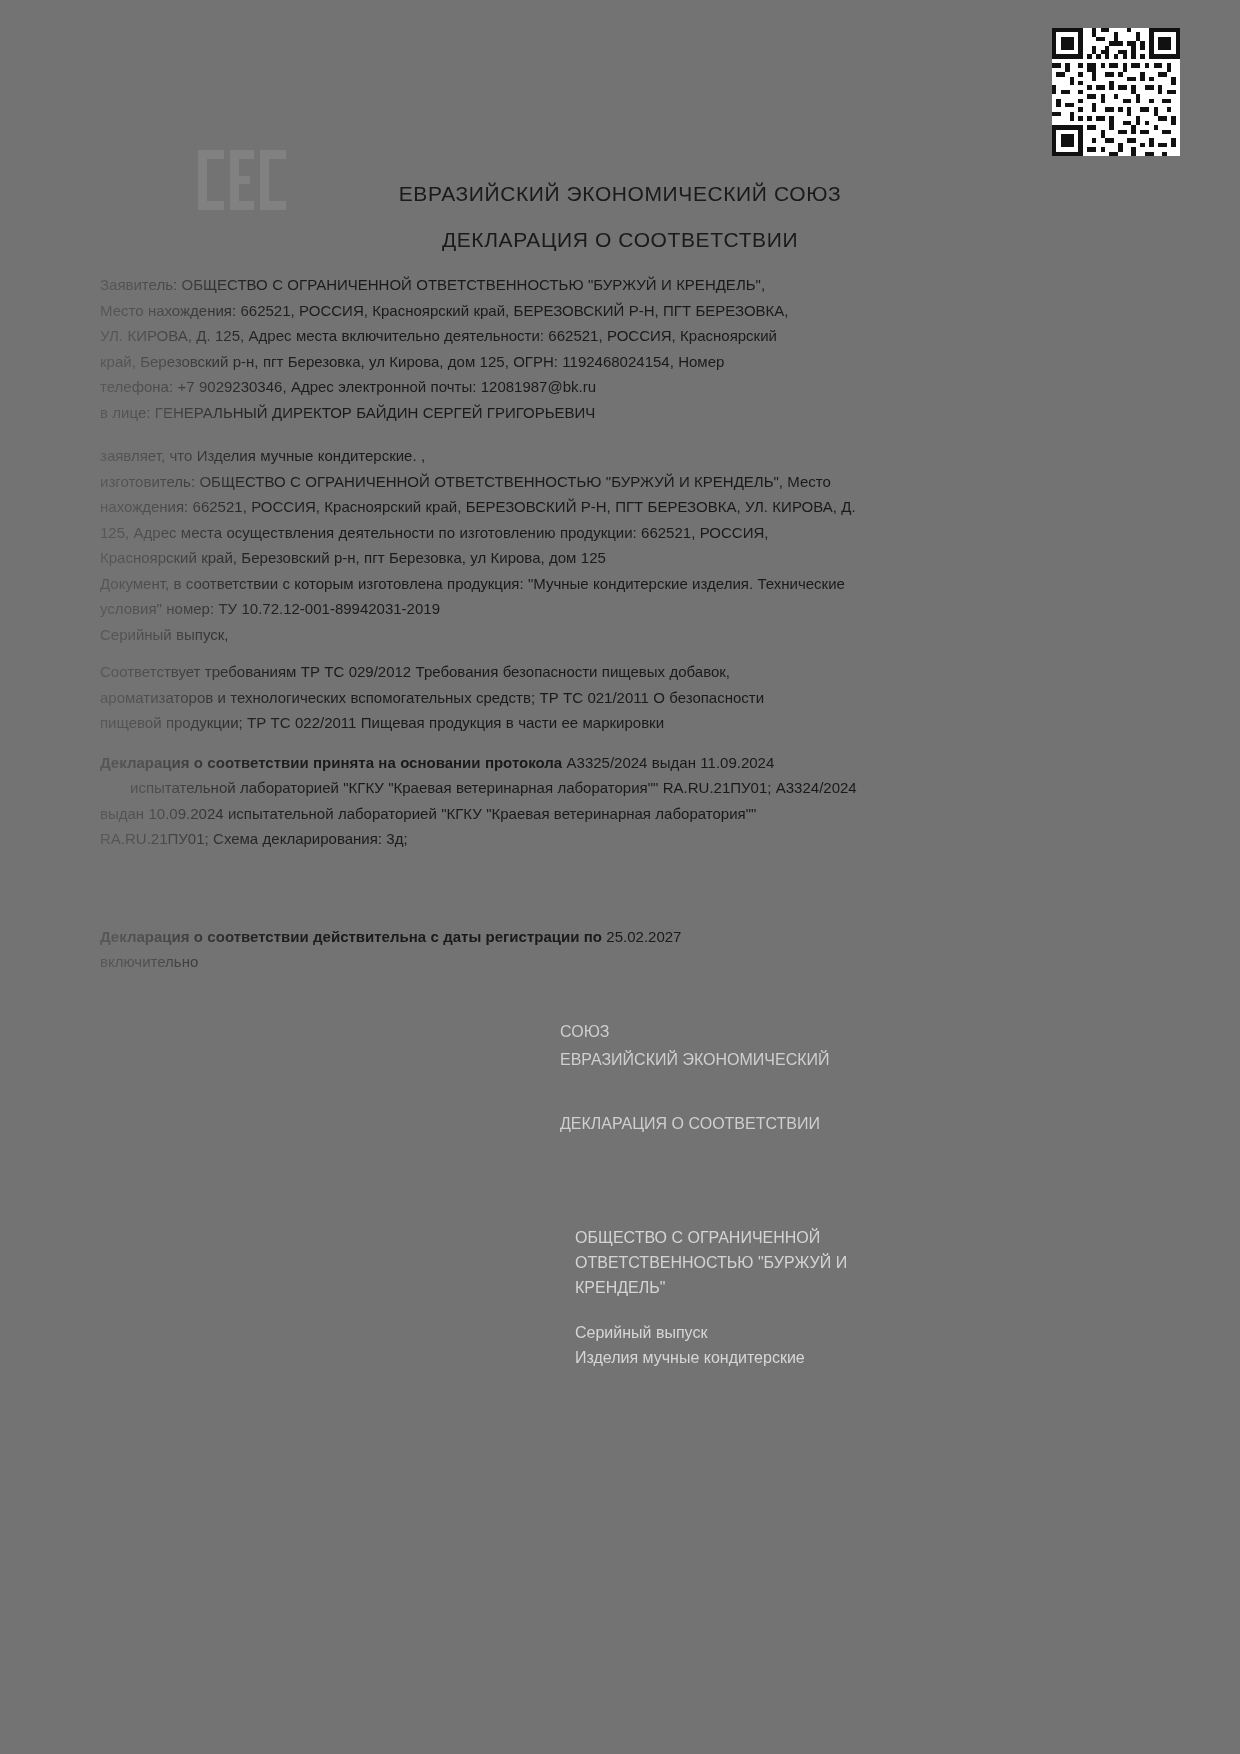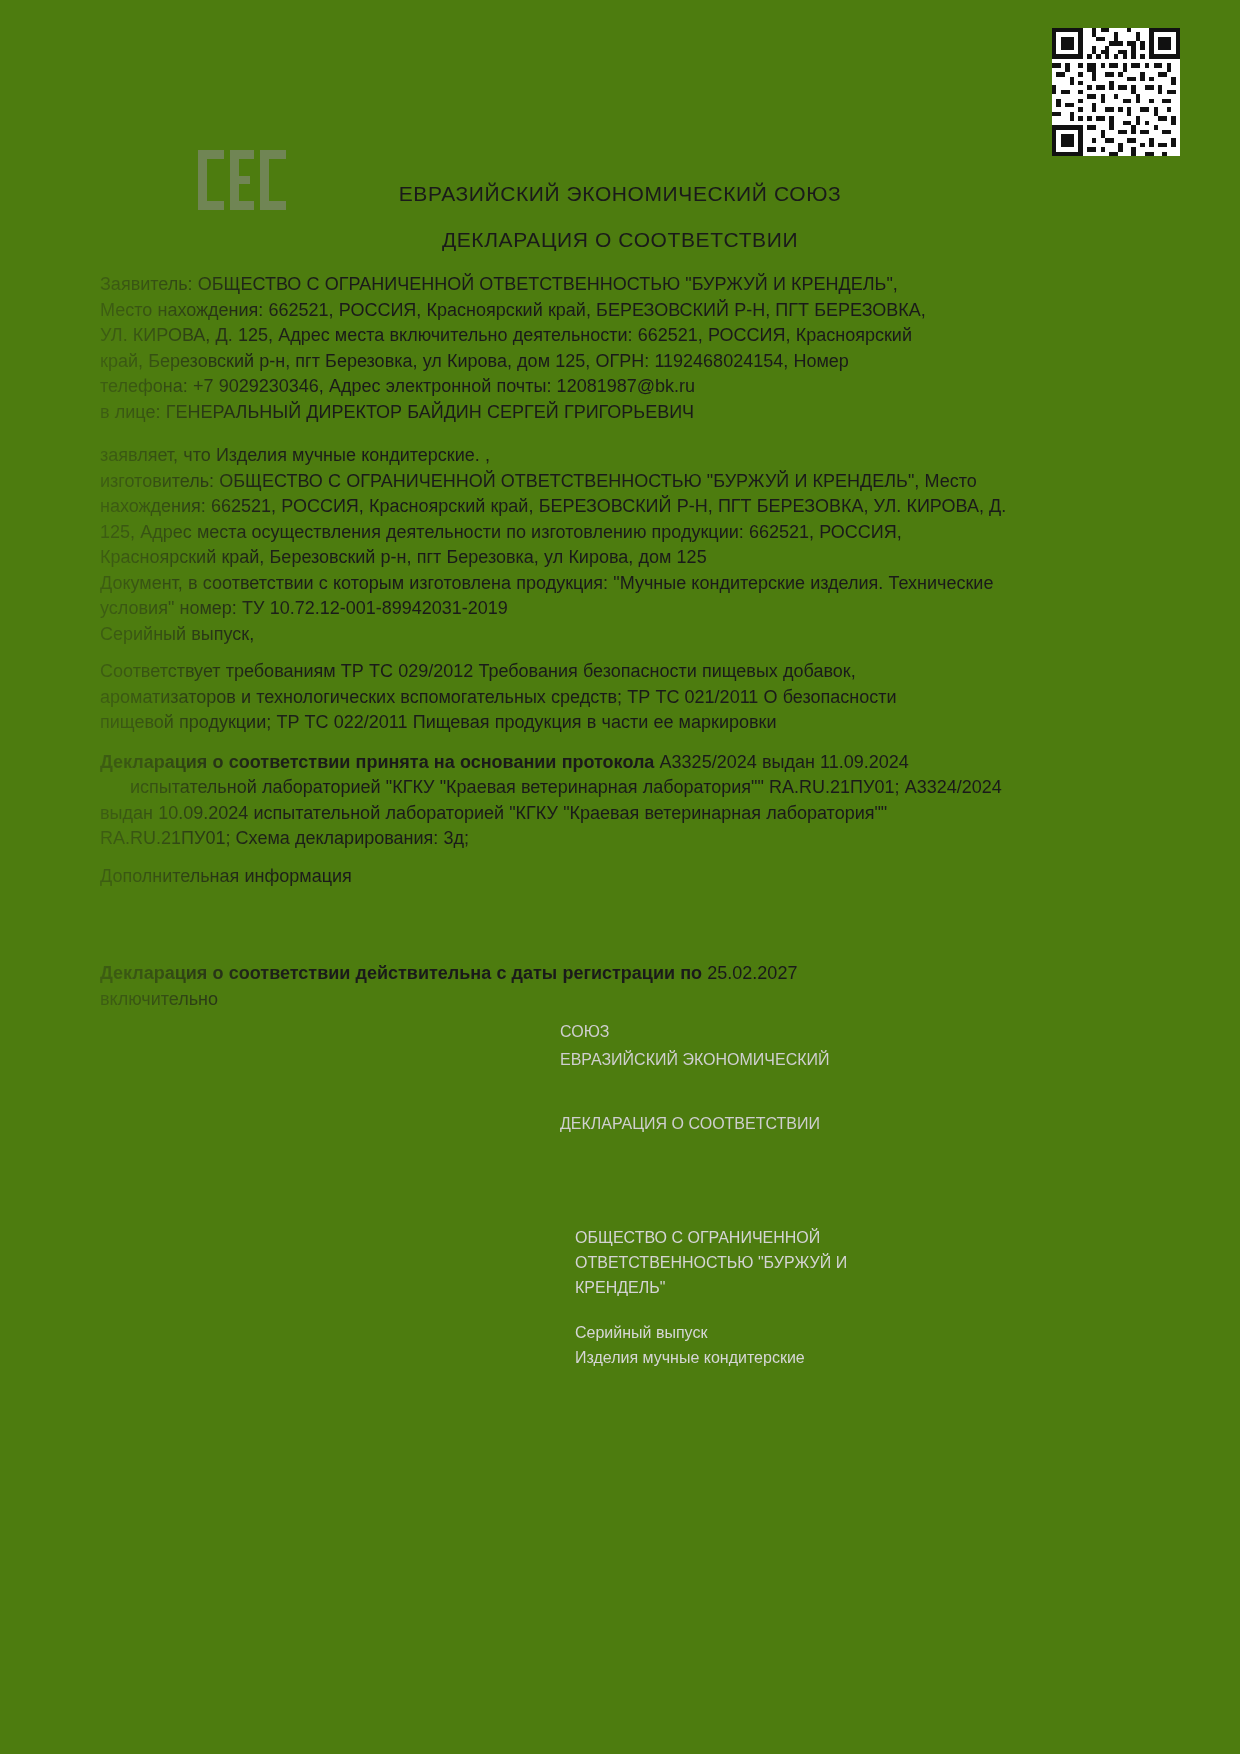--- a/index.html
+++ b/index.html
@@ -12,21 +12,21 @@
     height: 1754px;
     position: relative;
     font-family: "Liberation Sans", sans-serif;
     color: #1a1a1a;
     overflow: hidden;
   }
 
   .page {
     position: absolute;
     inset: 0;
-    background: #4d7c0f;
+    background: #737373;
     padding-left: 8px;
   }
 
   
   .qr {
     position: absolute;
     top: 28px;
     right: 60px;
     width: 128px;
     height: 128px;
@@ -66,21 +66,21 @@
   }
 
   
   .body-block {
     position: absolute;
     left: 100px;
     right: 90px;
     top: 272px;
   }
   .para {
-    font-size: 18px;
+    font-size: 15px;
     line-height: 25.5px;
     text-align: left;
     margin: 0 0 0 0;
     word-spacing: .2px;
   }
   .b { font-weight: 700; }
 
   
   .fade-left {
     -webkit-mask-image: linear-gradient(to right, rgba(0,0,0,.30) 0px, rgba(0,0,0,.45) 60px, rgba(0,0,0,.9) 150px, #000 230px);
@@ -308,21 +308,20 @@
       <p class="para">Соответствует требованиям   ТР ТС 029/2012 Требования безопасности пищевых добавок,</p>
       <p class="para">ароматизаторов и технологических вспомогательных средств; ТР ТС 021/2011 О безопасности</p>
       <p class="para">пищевой продукции; ТР ТС 022/2011 Пищевая продукция в части ее маркировки</p>
     </div>
 
     <div class="fade-left" style="margin-top:14px">
       <p class="para"><span class="b">Декларация о соответствии принята на основании протокола</span><span> А3325/2024 выдан 11.09.2024</span></p>
       <p class="para" style="padding-left:30px">испытательной лабораторией "КГКУ "Краевая ветеринарная лаборатория"" RA.RU.21ПУ01; А3324/2024</p>
       <p class="para">выдан 10.09.2024  испытательной лабораторией "КГКУ "Краевая ветеринарная лаборатория""</p>
       <p class="para">RA.RU.21ПУ01; Схема декларирования: 3д;</p>
-      <p class="para" style="margin-top:12px">Дополнительная информация</p>
     </div>
 
     <div class="fade-left" style="margin-top:72px">
       <p class="para"><span class="b">Декларация о соответствии действительна с даты регистрации по</span><span> 25.02.2027</span></p>
       <p class="para">включительно</p>
     </div>
   </div>
 
   <div class="ghost-area">
     <div>СОЮЗ</div>

